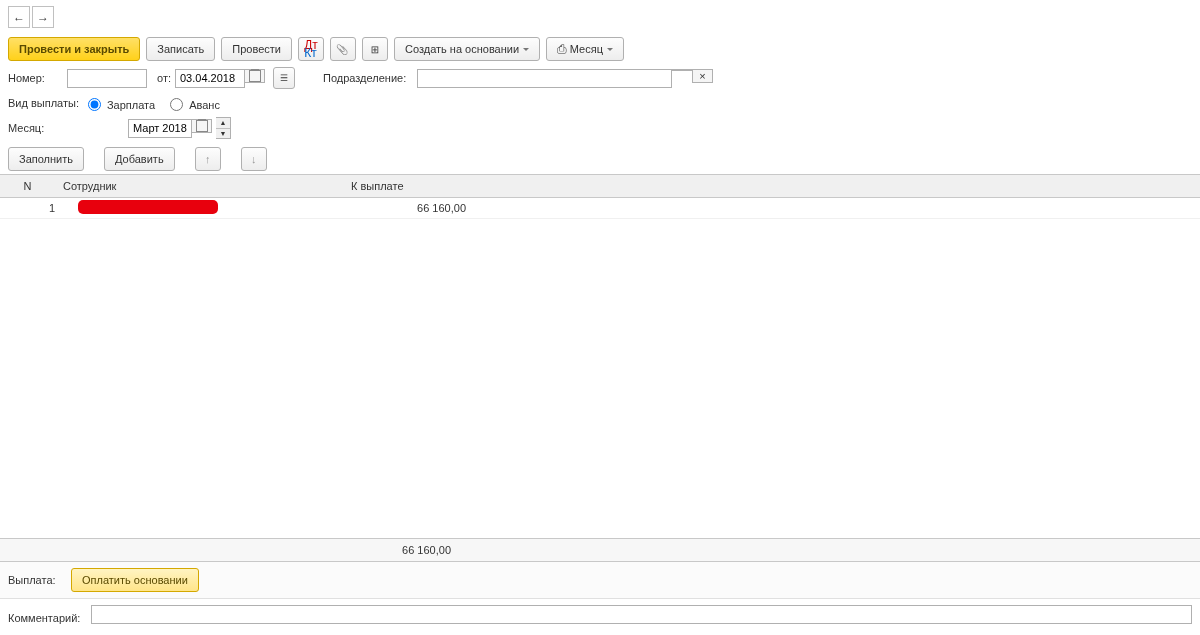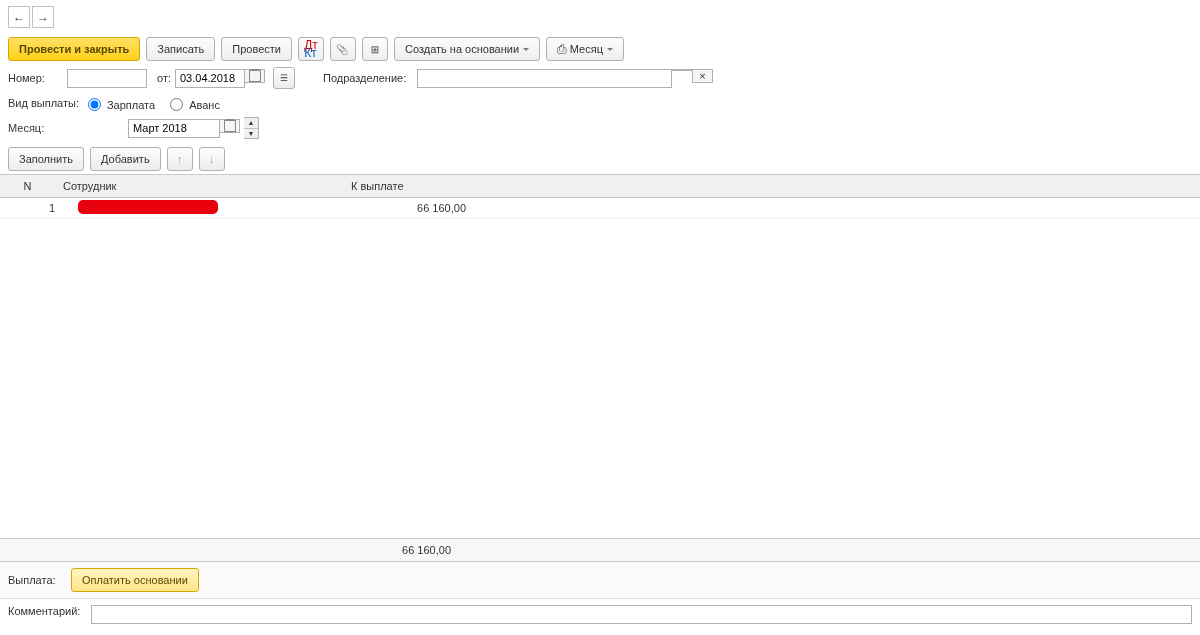--- a/index.html
+++ b/index.html
@@ -25,21 +25,21 @@
 .col-pay{width:100px;padding-left:8px;text-align:right;padding-right:12px}
 .col-rest{flex:1;padding-left:8px}
 .table-body{height:340px;overflow:auto;background:#fff}
 .row{display:flex;height:20px;align-items:center;border-bottom:1px solid #f0f0f0}
 .row .col-n{text-align:right;padding-right:15px}
 .row .col-pay{text-align:right;padding-right:12px}
 .redact{display:inline-block;width:140px;height:14px;background:#e8000d;border-radius:5px}
 .link{color:#0066cc;text-decoration:underline;cursor:pointer}
 .table-footer{display:flex;height:22px;align-items:center;background:#f7f7f7;border-top:1px solid #c8c8c8;border-bottom:1px solid #c8c8c8}
 .bottom-row{display:flex;align-items:center;padding:6px 8px;gap:8px;border-bottom:1px solid #e0e0e0;background:#fbfbfb}
-.comment-row{display:flex;align-items:flex-start;padding:6px 8px;gap:8px}
+.comment-row{display:flex;align-items:flex-end;padding:6px 8px;gap:8px}
 .arrow-left::before{content:"←";font-size:12px;color:#333}
 .arrow-right::before{content:"→";font-size:12px;color:#333}
 .arrow-up::before{content:"↑";color:#999}
 .arrow-down::before{content:"↓";color:#999}
 .cal-icon{width:10px;height:10px;border:1px solid #888;position:relative}
 .cal-icon::before{content:"";position:absolute;top:-2px;left:1px;right:1px;height:2px;background:#888}
 .print-icon::before{content:"⎙";font-size:12px}
 .clip-icon::before{content:"📎";font-size:10px;filter:grayscale(1)}
 .spin-btns{display:inline-flex;flex-direction:column;border:1px solid #b0b0b0;border-left:0;width:14px;height:20px}
 .spin-btns span{flex:1;display:flex;align-items:center;justify-content:center;font-size:7px;cursor:pointer;background:#f0f0f0}
@@ -113,32 +113,32 @@
         <input type="radio" name="pt" style="">
         <span>Аванс</span>
       </label>
   </div>
 </div>
 
 <div class="form-row">
   <span class="label">Месяц:</span>
   <div style="width:57px"></div>
   <div class="input-combo">
-    <input class="input" style="width: 92px;" value="Март 2018">
+    <input class="input" style="width: 64px;" value="Март 2018">
     <div class="picker">
         <span class="cal-icon"></span>
       </div>
   </div>
   <div class="spin-btns">
     <span>▲</span>
     <span>▼</span>
   </div>
 </div>
 
-<div class="form-row" style="gap:6px;padding-top:5px">
+<div class="form-row" style="gap:20px;padding-top:5px">
   <div class="btn">Заполнить</div>
   <div class="btn">Добавить</div>
   <div class="btn btn-icon">
       <span class="arrow-up"></span>
     </div>
   <div class="btn btn-icon">
       <span class="arrow-down"></span>
     </div>
 </div>
 

